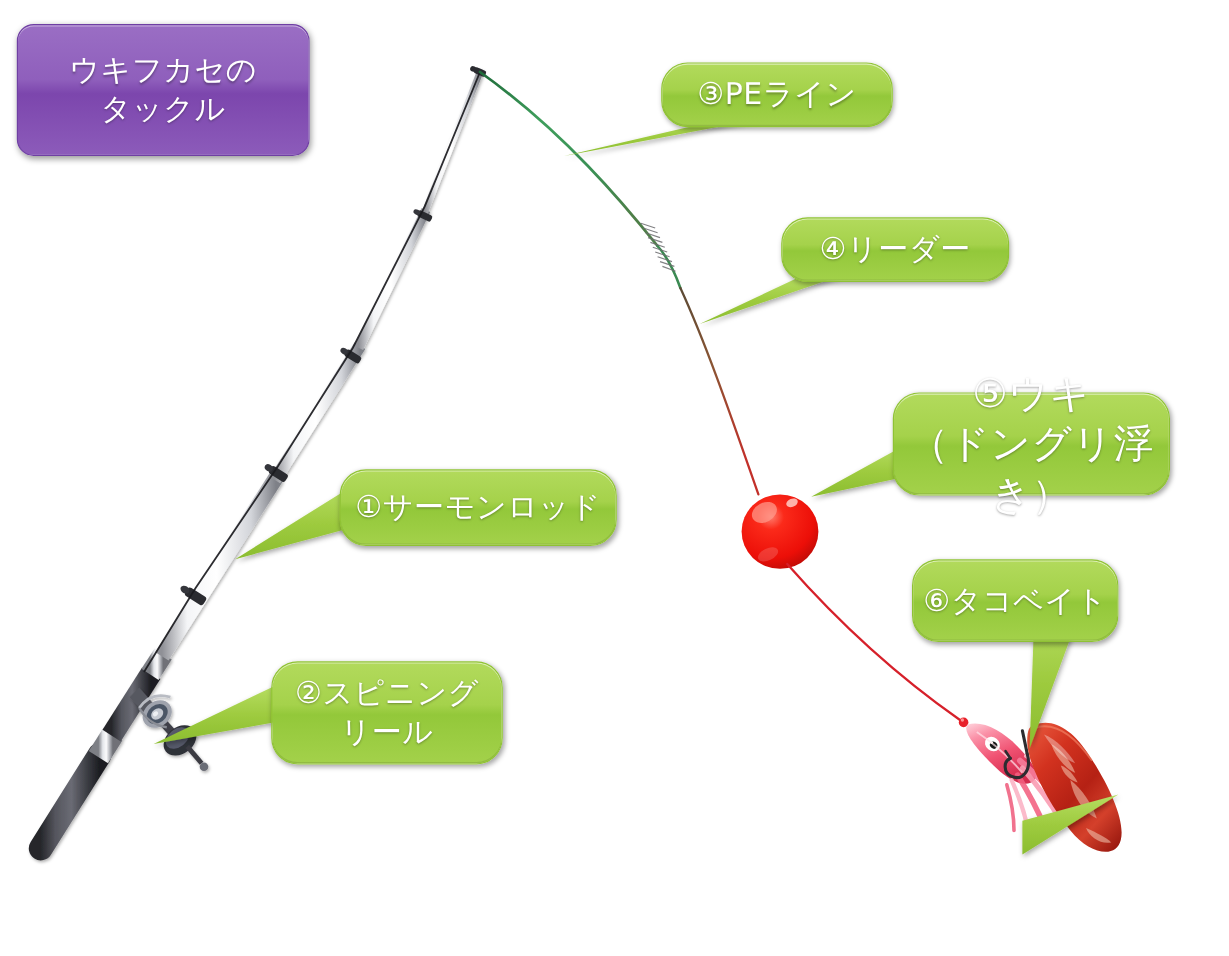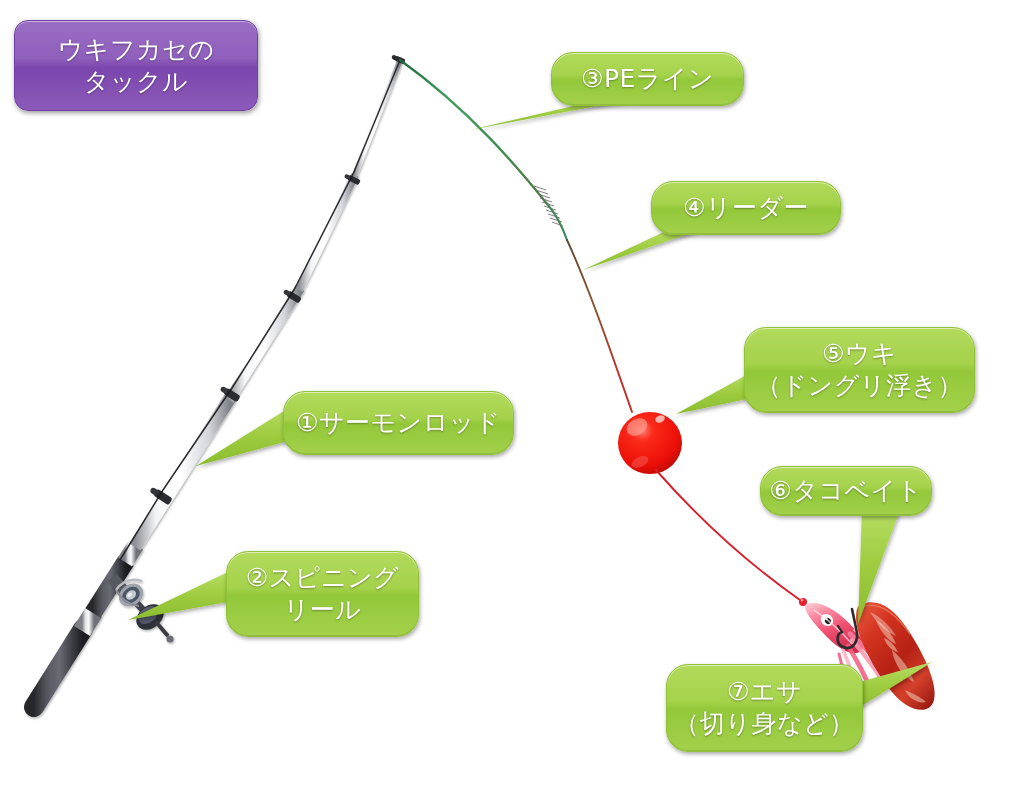--- a/index.html
+++ b/index.html
@@ -65,21 +65,21 @@
     box-shadow:
        inset 0 1px 0 rgba(255,255,255,0.45),
        1px 2px 5px rgba(0,0,0,0.40);
   }
 
   .title-box { font-size: 25px; }
   .c1 { font-size: 25px; }
   .c2 { font-size: 25px; }
   .c3 { font-size: 25px; }
   .c4 { font-size: 25px; }
-  .c5 { font-size: 25px; }
+  .c5 { font-size: 33px; }
   .c6 { font-size: 25px; }
   .c7 { font-size: 25px; }
 
   
   #tails { position:absolute; left:0; top:0; width:1024px; height:797px; z-index:30; }
 </style>
 </head>
 <body>
 
 <div id="stage">
@@ -300,21 +300,21 @@
 
     <polygon points="668,230 700,230 583,270" fill="url(#tailGrad)" filter="url(#softShadow)"></polygon>
 
     <polygon points="752,372 752,398 676,414" fill="url(#tailGrad)" filter="url(#softShadow)"></polygon>
 
     <polygon points="862,510 900,510 858,624" fill="url(#tailGrad)" filter="url(#softShadow)"></polygon>
 
     <polygon points="852,684 852,712 932,662" fill="url(#tailGrad)" filter="url(#softShadow)"></polygon>
   </svg>
 
-  <div class="callout purple title-box" style="left:14px; top:20px; width:244px; height:91px;">
+  <div class="callout purple title-box" style="left:14px; top:20px; width:244px; height:110px;">
     <span>ウキフカセの
 タックル</span>
   </div>
 
   <div class="callout green c1" style="left:283px; top:391px; width:231px; height:64px;">
     <span>①サーモンロッド</span>
   </div>
 
   <div class="callout green c2" style="left:226px; top:551px; width:193px; height:86px;">
     <span>②スピニング
@@ -327,22 +327,18 @@
 
   <div class="callout green c4" style="left:651px; top:181px; width:190px; height:54px;align-items:center;">
     <span>④リーダー</span>
   </div>
 
   <div class="callout green c5" style="left:744px; top:327px; width:231px; height:86px;">
     <span>⑤ウキ
 （ドングリ浮き）</span>
   </div>
 
-  <div class="callout green c6" style="left:760px; top:466px; width:172px; height:50px;">
+  <div class="callout green c6" style="left:760px; top:466px; width:172px; height:69px;">
     <span>⑥タコベイト</span>
   </div>
 
-  <div class="callout green c7" style="left:666px; top:664px; width:197px; height:88px;">
-    <span>⑦エサ
-（切り身など）</span>
-  </div>
 
 </div>
 
 </body></html>

